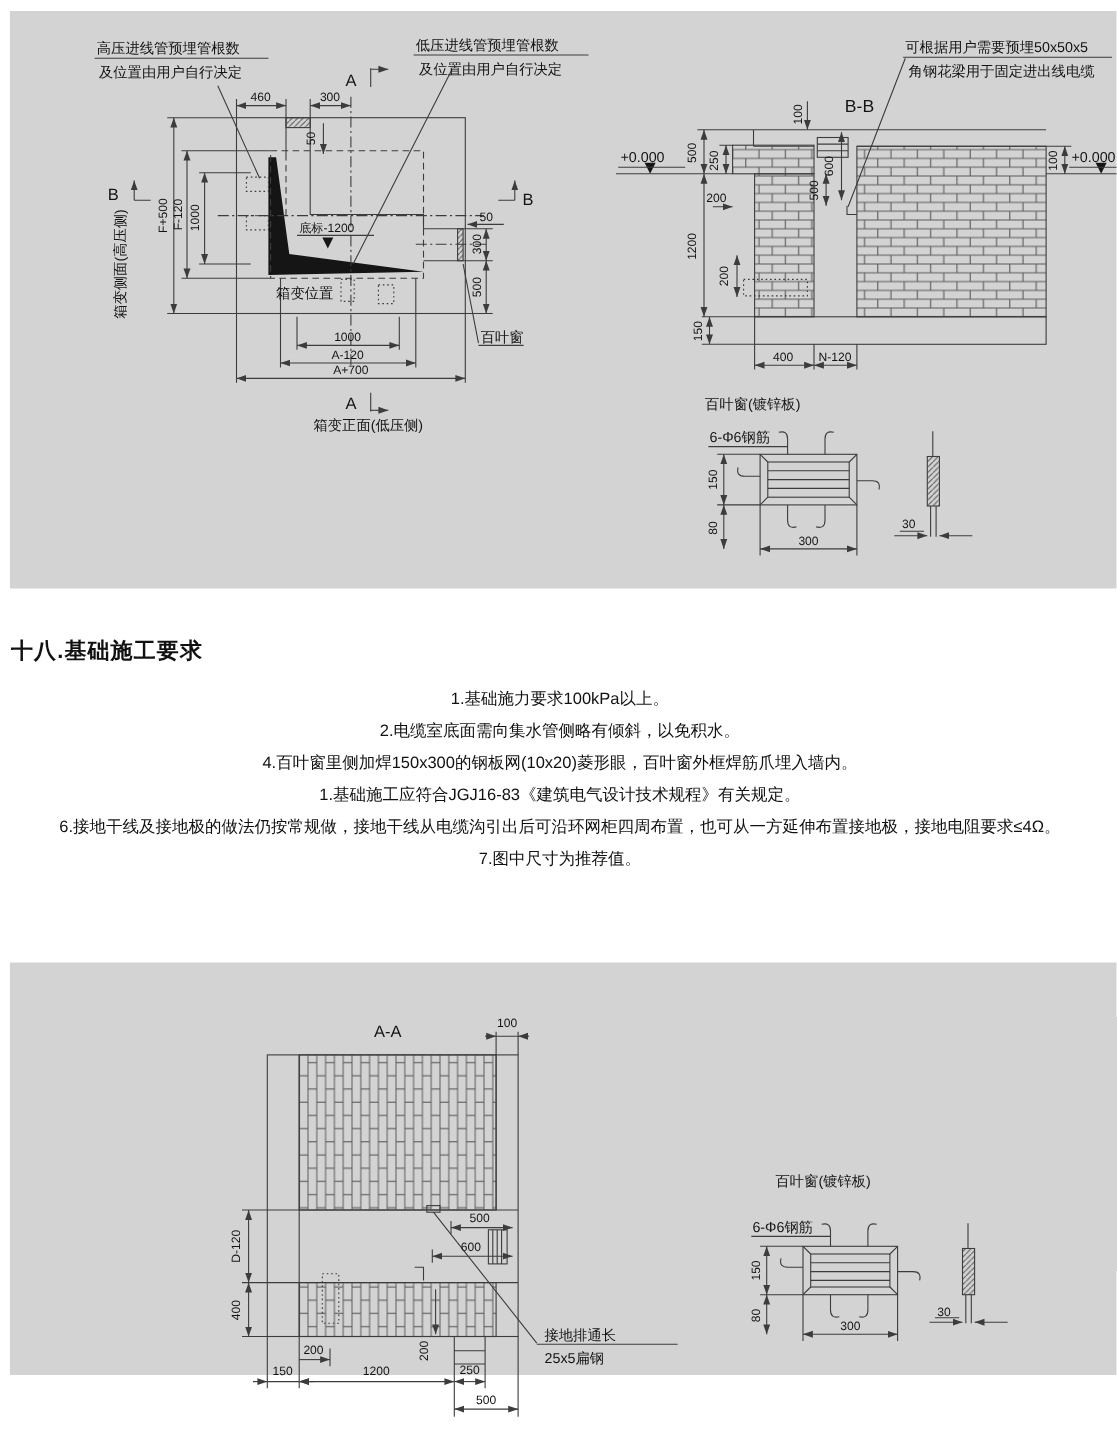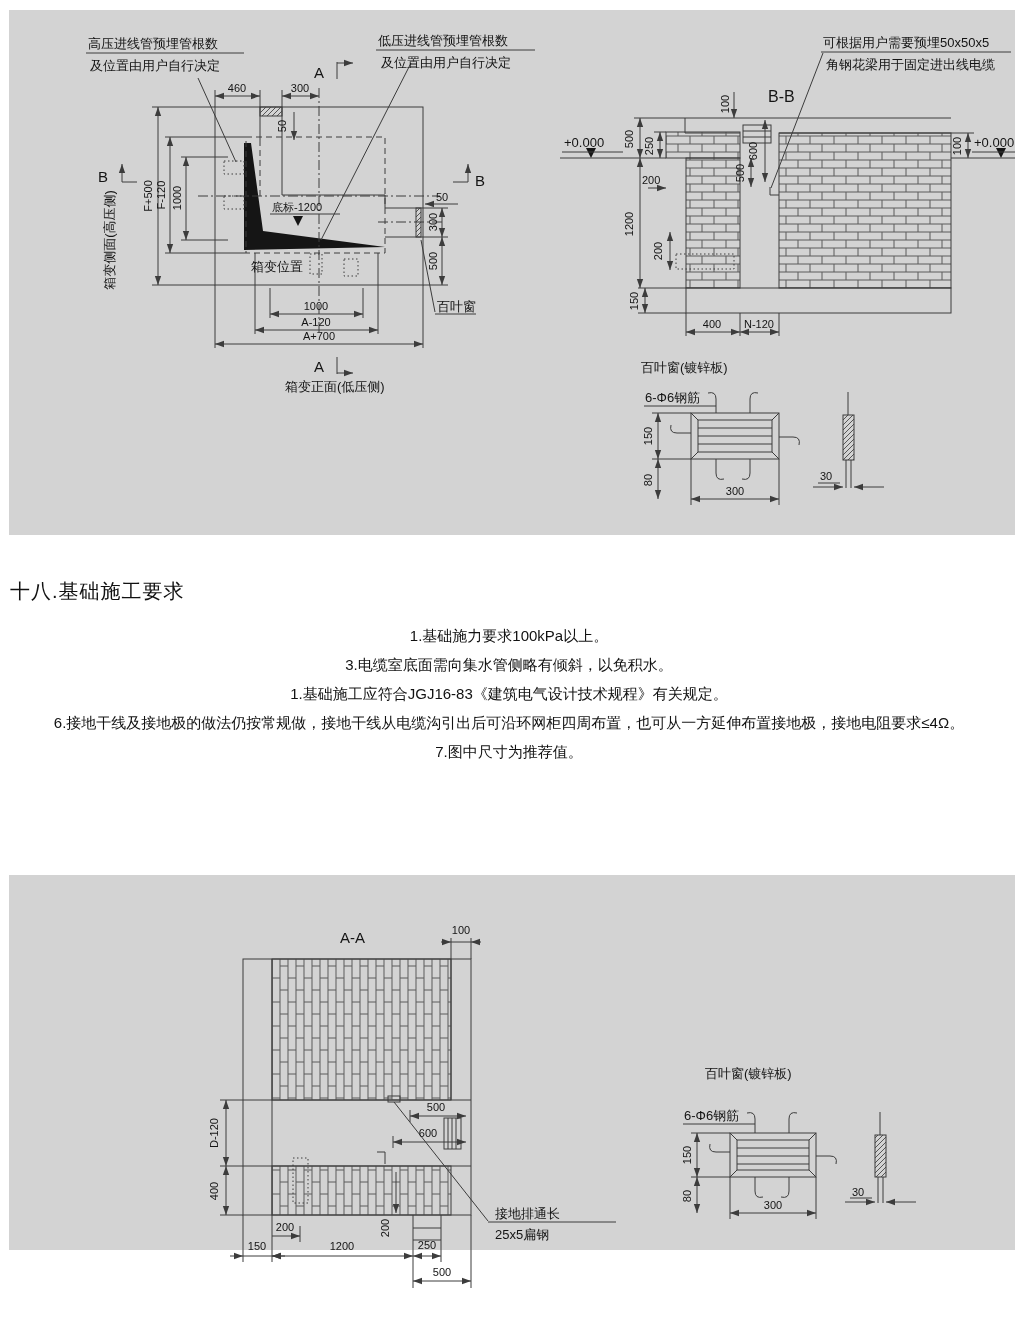--- a/index.html
+++ b/index.html
@@ -1,21 +1,21 @@
 <!DOCTYPE html>
 <html><head>
 <meta charset="utf-8">
 <style>
   html,body{margin:0;padding:0;background:#ffffff;}
   body{width:1015px;height:1317px;position:relative;font-family:"Liberation Sans",sans-serif;color:#111;}
   .panel{position:absolute;left:9px;width:996px;background:#d3d3d3;padding-left:48px;}
   .panel-top{top:10px;height:525px;}
   .panel-bottom{top:875px;height:375px;}
   .notes{position:absolute;left:10px;top:578px;width:998px;}
-  .notes h2{font-size:20px;font-weight:normal;margin:0 0 16px 0;letter-spacing:1px;}
+  .notes h2{font-size:20px;font-weight:bold;margin:0 0 16px 0;letter-spacing:1px;}
   .note{font-size:15px;line-height:29px;margin:0;text-align:center;}
   svg{display:block;}
   svg text{fill:#141414;stroke:none;font-family:"Liberation Sans",sans-serif;}
   .dim{font-size:11px;}
   .lbl{font-size:13px;}
   .co{font-size:13px;}
   .ttl{font-size:15px;}
   .ttl2{font-size:16px;}
   .cl{stroke-dasharray:10 3 2 3;}
   .dsh{stroke-dasharray:6 4;}
@@ -199,21 +199,22 @@
     <text class="dim" text-anchor="middle" transform="translate(604,480) rotate(-90)">80</text>
     <text class="dim" text-anchor="middle" x="687" y="495">300</text>
     <text class="dim" x="772" y="480">30</text>
   </g>
 </svg>
 </section>
 
 <section class="notes">
   <h2>十八.基础施工要求</h2>
   <p class="note">1.基础施力要求100kPa以上。</p>
-  <p class="note">3.电缆室底面需向集水管侧略有倾斜，以免积水。</p>
+  <p class="note">2.电缆室底面需向集水管侧略有倾斜，以免积水。</p>
+  <p class="note">4.百叶窗里侧加焊150x300的钢板网(10x20)菱形眼，百叶窗外框焊筋爪埋入墙内。</p>
   <p class="note">1.基础施工应符合JGJ16-83《建筑电气设计技术规程》有关规定。</p>
   <p class="note">6.接地干线及接地极的做法仍按常规做，接地干线从电缆沟引出后可沿环网柜四周布置，也可从一方延伸布置接地极，接地电阻要求≤4Ω。</p>
   <p class="note">7.图中尺寸为推荐值。</p>
 </section>
 
 <section class="panel panel-bottom">
 <svg width="996" height="435" viewBox="9 875 996 435">
   <defs>
     <marker id="a2" viewBox="0 0 8 8" markerWidth="9" markerHeight="9" refX="8" refY="4" orient="auto-start-reverse">
       <path d="M0,1.2 L8,4 L0,6.8 Z" fill="#3c3c3c"></path>

